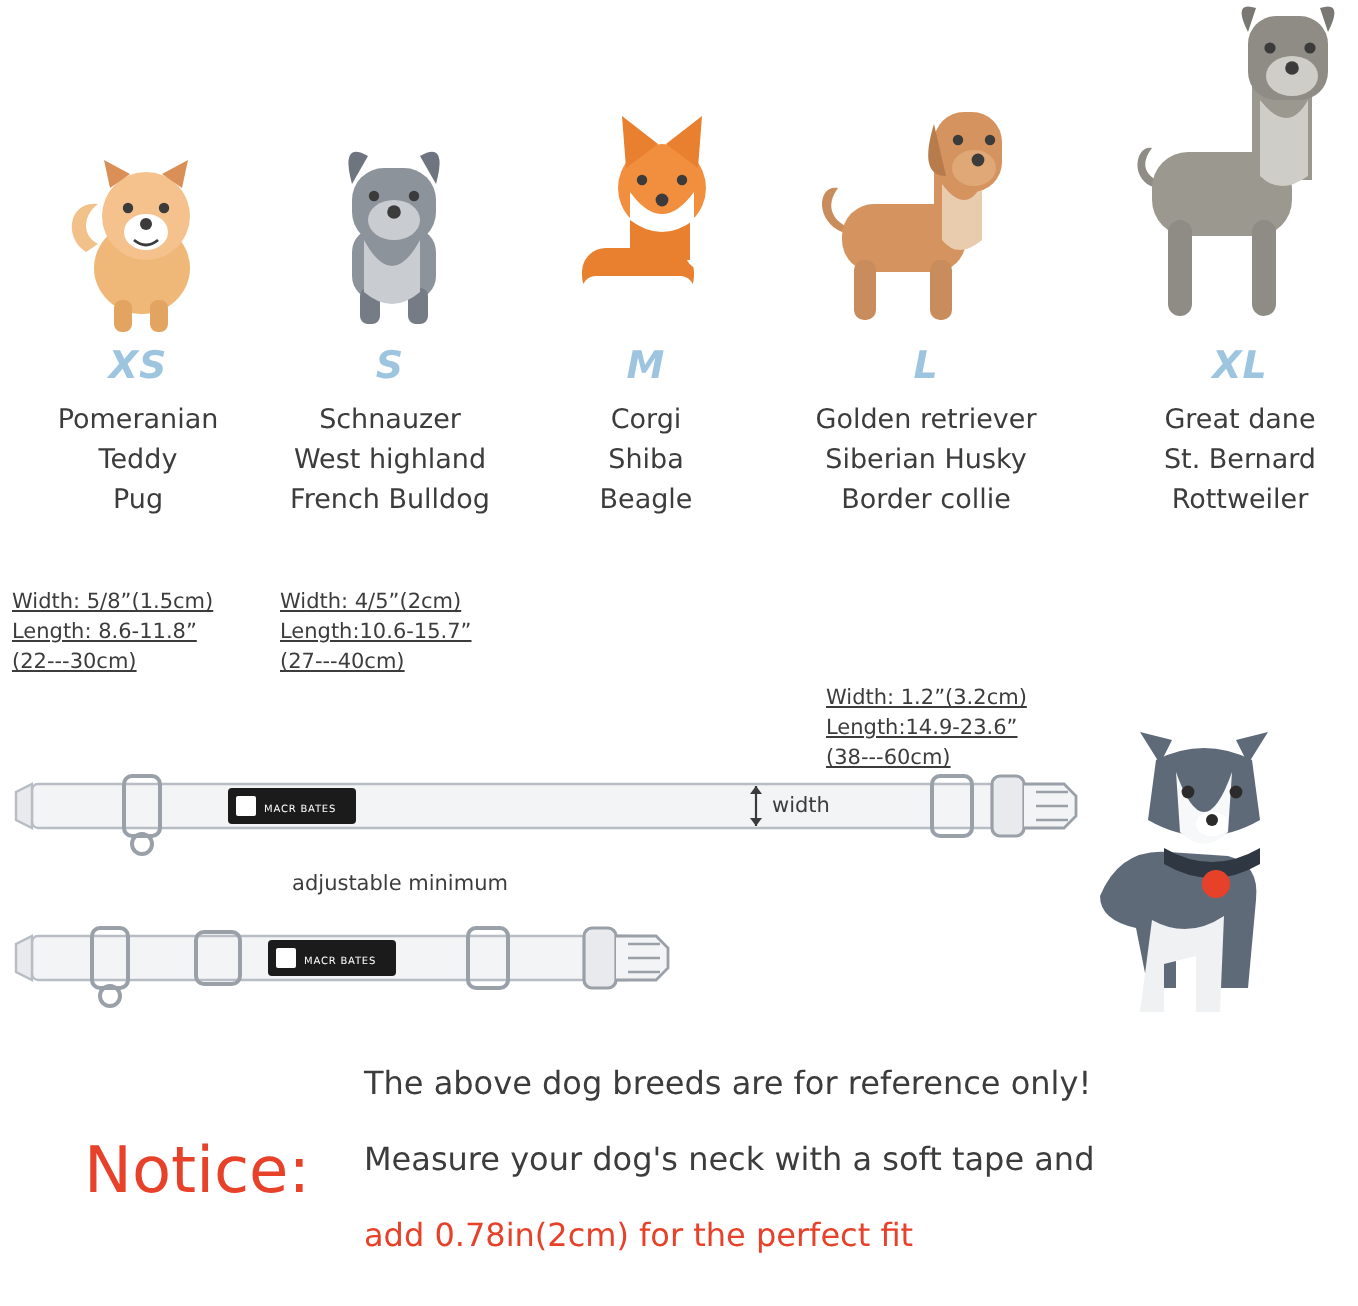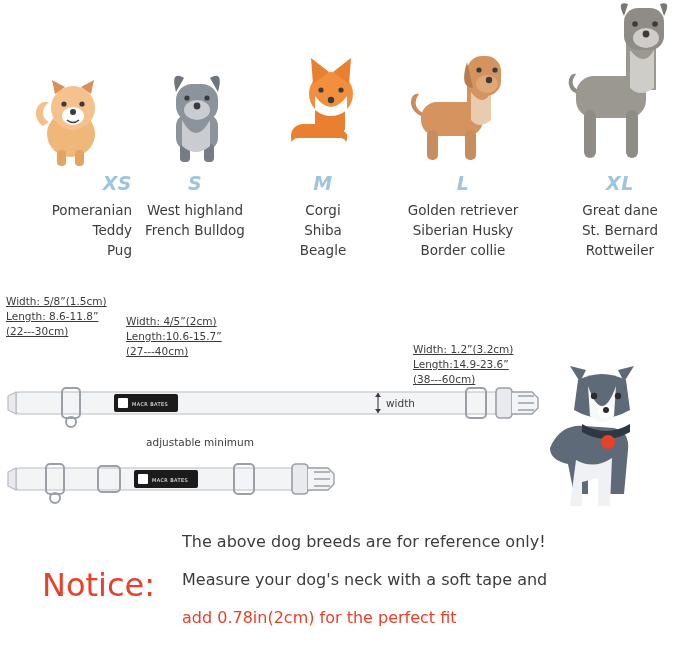--- a/index.html
+++ b/index.html
@@ -110,21 +110,21 @@
     color: #3c3c3c;
     white-space: nowrap;
   }
   .notice-line.red { color: #e8412a; }
 </style>
 </head>
 <body>
 
 <div id="size-chart">
 
-  <div class="size-col" style="left:6px; width:126px;text-align:right;">
+  <div class="size-col" style="left:6px; width:126px;">
     <div class="dog-art">
       <svg width="80" height="100" viewBox="0 0 80 100">
 
         <path d="M14 56 C2 48, 6 30, 20 32 C12 38, 12 48, 20 52 Z" fill="#f2c18a"></path>
 
         <ellipse cx="42" cy="64" rx="24" ry="23" fill="#f0b878"></ellipse>
 
         <rect x="28" y="80" width="9" height="16" rx="4" fill="#e3a461"></rect>
         <rect x="46" y="80" width="9" height="16" rx="4" fill="#e3a461"></rect>
 
@@ -163,20 +163,21 @@
         <path d="M24 34 q-6 -22 8 -14 Z" fill="#6e757e"></path>
         <path d="M66 34 q6 -22 -8 -14 Z" fill="#6e757e"></path>
         <ellipse cx="45" cy="52" rx="13" ry="10" fill="#c9ccd1"></ellipse>
         <circle cx="45" cy="48" r="3.4" fill="#3b3b3b"></circle>
         <circle cx="35" cy="40" r="2.6" fill="#3b3b3b"></circle>
         <circle cx="55" cy="40" r="2.6" fill="#3b3b3b"></circle>
       </svg>
     </div>
     <div class="size-letter">S</div>
     <div class="breed-list">
+      <div>Schnauzer</div>
       <div>West highland</div>
       <div>French Bulldog</div>
     </div>
   </div>
 
   <div class="size-col" style="left:258px; width:130px;">
     <div class="dog-art">
       <svg width="100" height="120" viewBox="0 0 100 120">
 
         <rect x="18" y="74" width="56" height="26" rx="12" fill="#e8802f"></rect>
@@ -261,21 +262,21 @@
       <div>St. Bernard</div>
       <div>Rottweiler</div>
     </div>
   </div>
 
   <div class="measure" style="left:6px; top:294px;">
     <div>Width: 5/8”(1.5cm)</div>
     <div>Length: 8.6-11.8”</div>
     <div>(22---30cm)</div>
   </div>
-  <div class="measure" style="left:126px; top:294px;margin-top:20px;">
+  <div class="measure" style="left:140px; top:294px;">
     <div>Width: 4/5”(2cm)</div>
     <div>Length:10.6-15.7”</div>
     <div>(27---40cm)</div>
   </div>
   <div class="measure" style="left:413px; top:294px;margin-top:48px;">
     <div>Width: 1.2”(3.2cm)</div>
     <div>Length:14.9-23.6”</div>
     <div>(38---60cm)</div>
   </div>
 </div>

